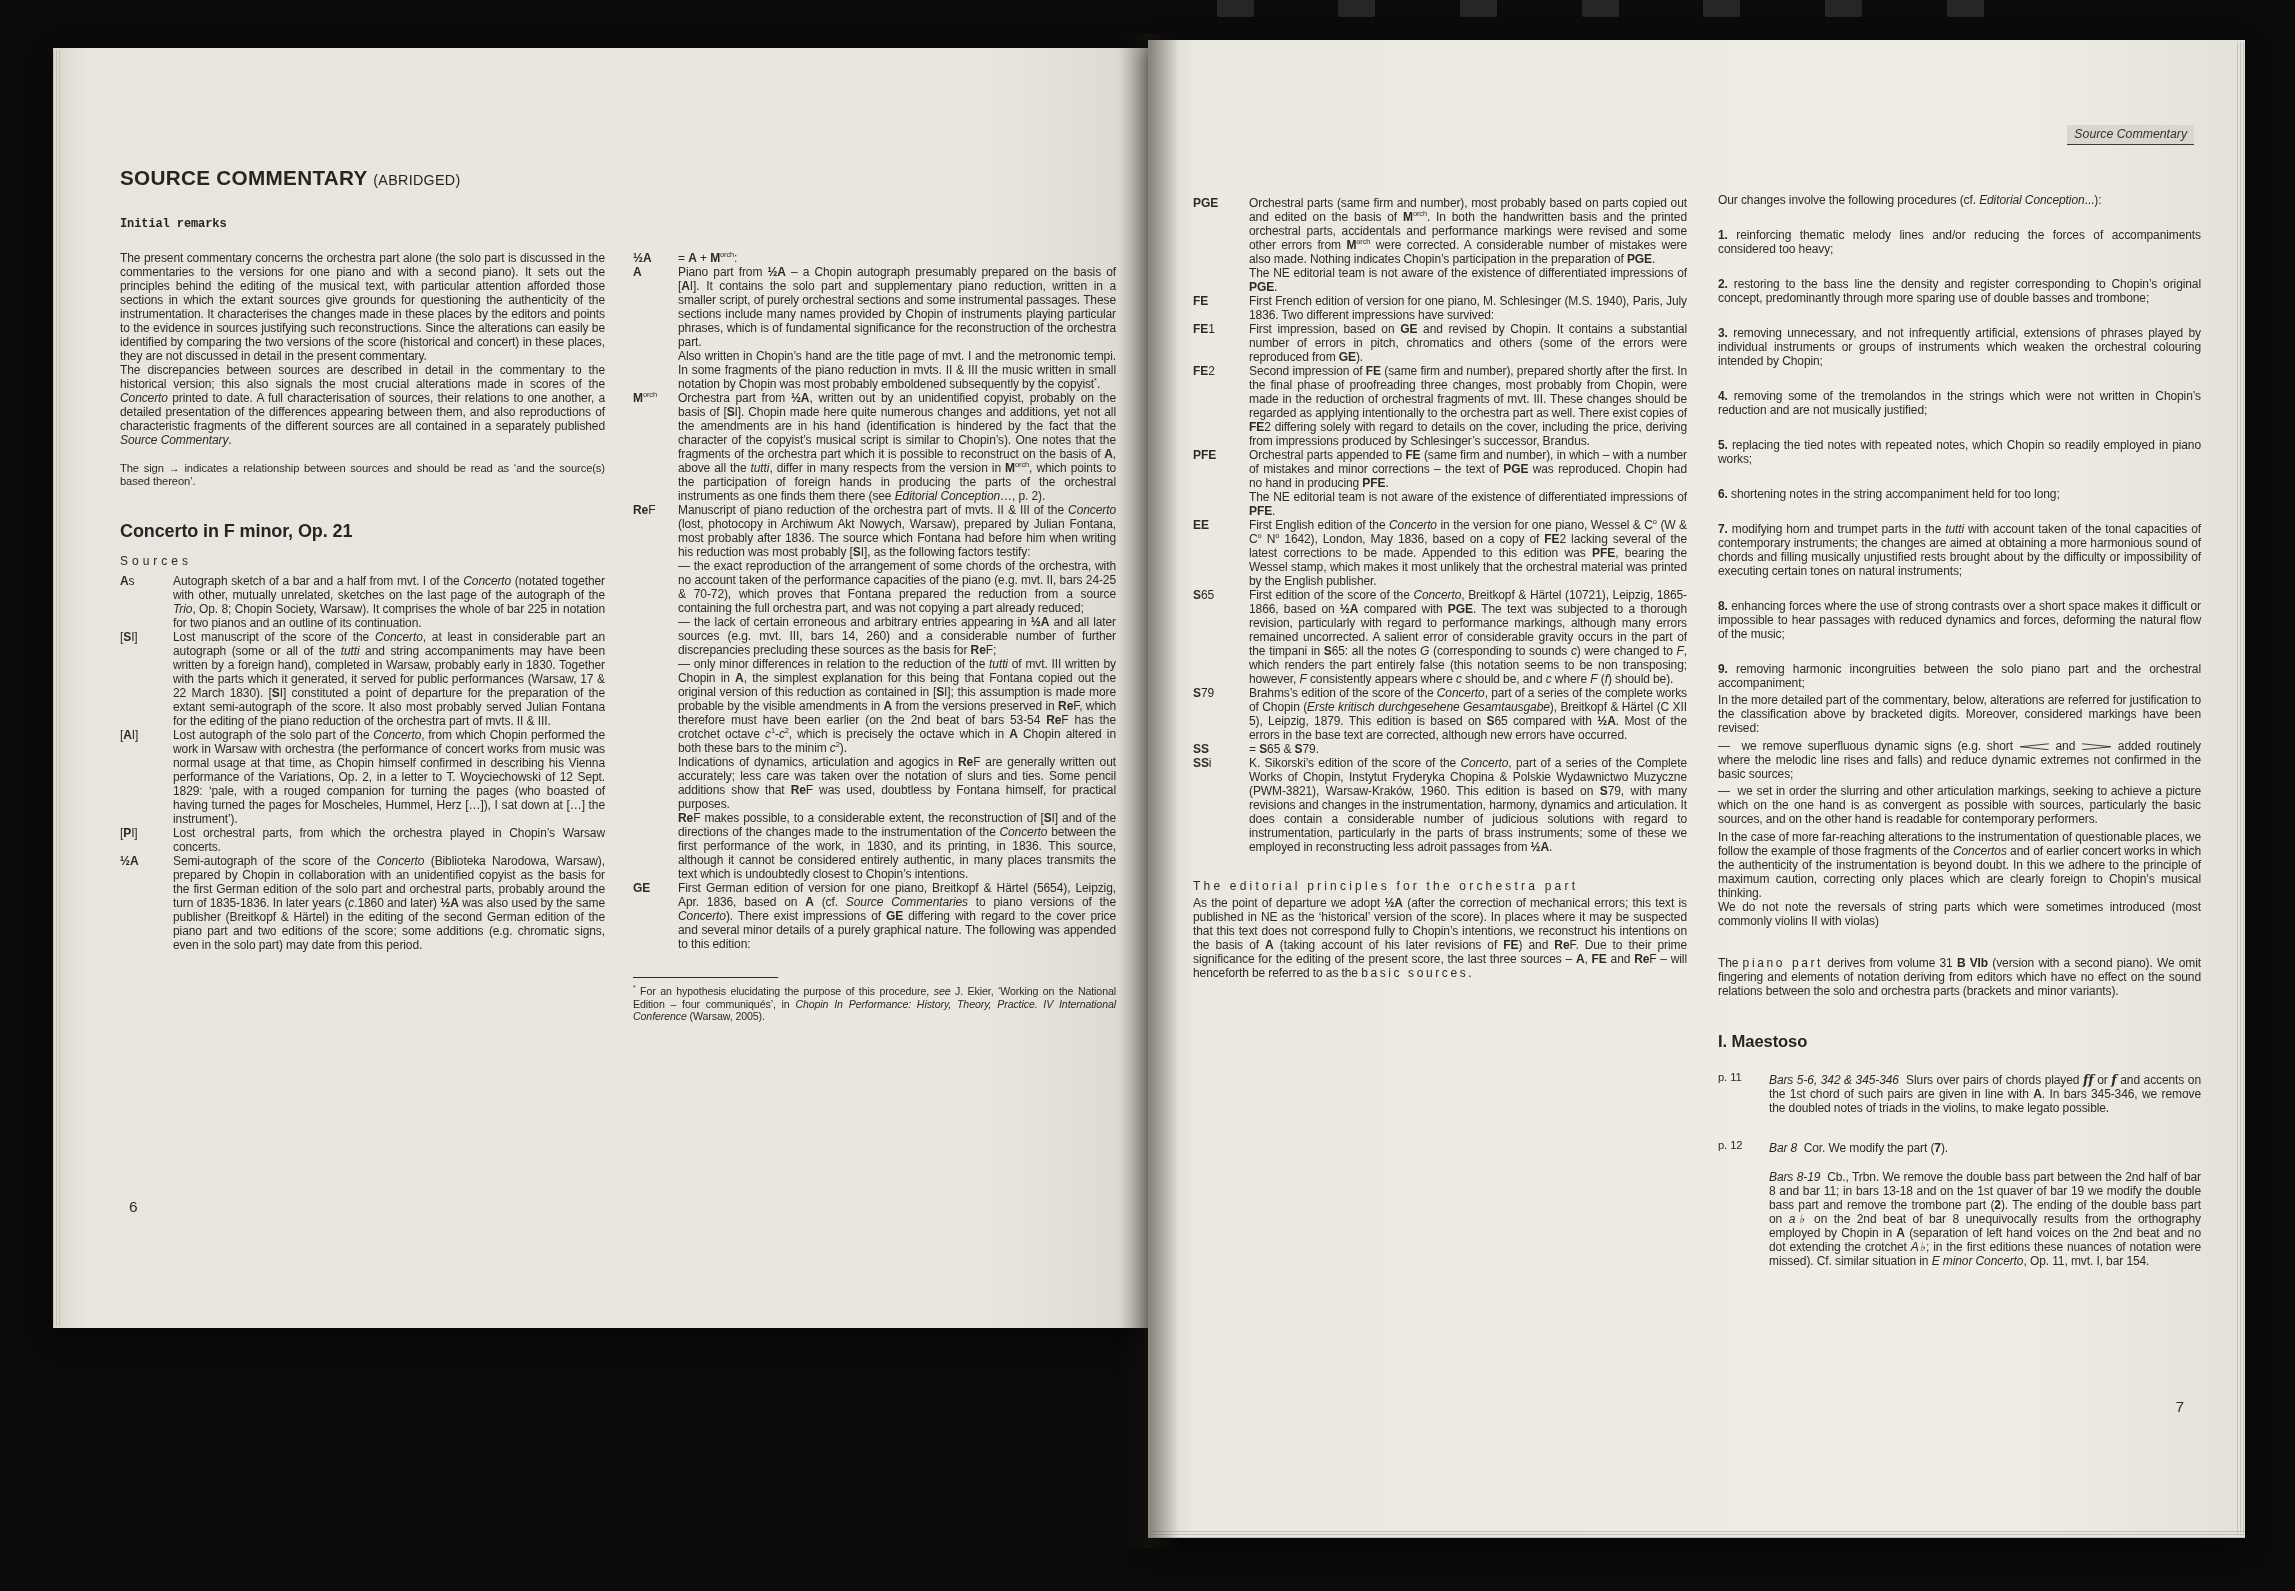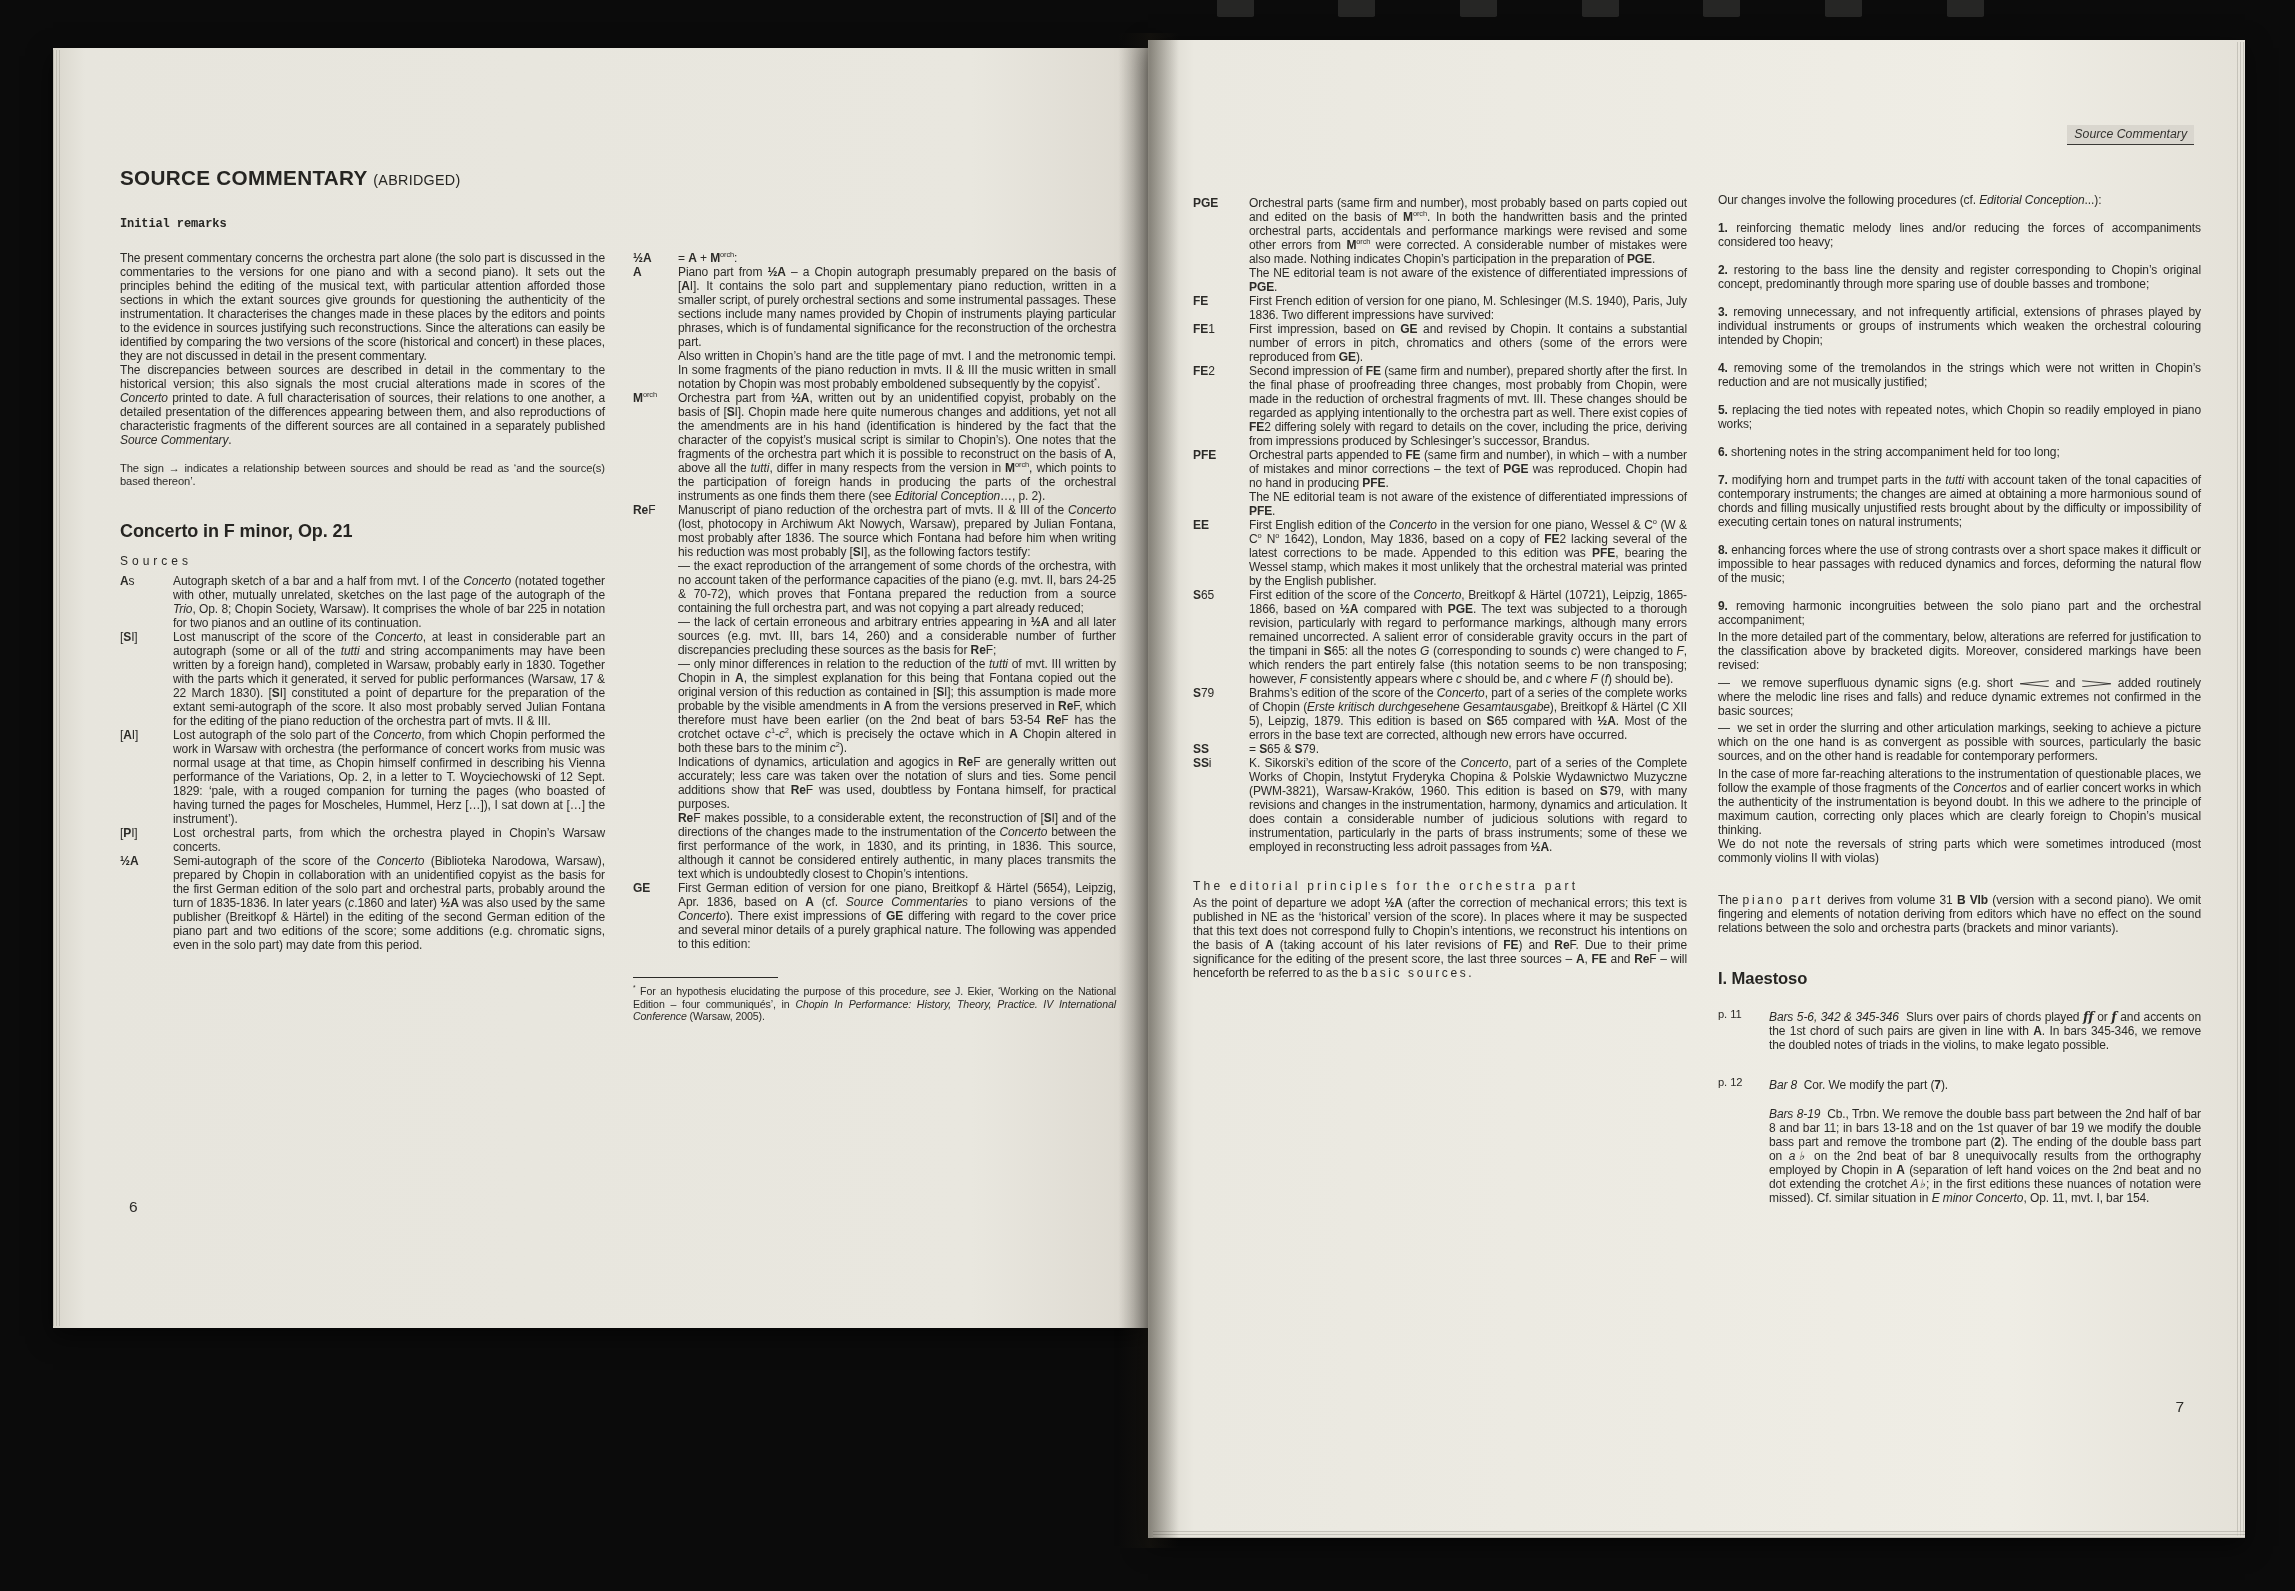--- a/index.html
+++ b/index.html
@@ -49,21 +49,21 @@
   .footnote { margin-top:26.4px; }
   .fn-rule { width:145px; border-top:1.4px solid #2b2a27; margin-bottom:6.9px; }
   .fn-text { font-size:10.6px; line-height:12.5px; text-align:justify; }
 
   #rp-header { position:absolute; right:51px; top:85px; font-style:italic; font-size:12.3px;
      color:#33322f; background:#d9d6ce; padding:1.7px 6.9px 2.9px 6.9px; border-bottom:1.7px solid #3a3936; }
 
   .lsh { font-size:12px; letter-spacing:3.2px; margin:25px 0 3.4px 0; text-align:left; }
   .ls  { letter-spacing:2.6px; }
 
-  .item { margin-top:14px; text-align:justify; }
+  .item { margin-top:21px; text-align:justify; }
   .mt6  { margin-top:3.4px; } .mt30 { margin-top:28px; }
   .maestoso-h { font-size:16.6px; font-weight:bold; margin:37px 0 24px 0; color:#262522; }
   .m-entry { display:flex; }
   .m-entry + .m-entry { margin-top:26.4px; }
   .m-lbl { flex:0 0 51px; font-size:11.2px; transform:translateY(-3.4px); }
   .m-txt { flex:1; }
   .m-txt .ep + .ep { margin-top:15px; }
 
   .pageno { position:absolute; font-size:15.5px; color:#2d2c29; }
   #pageno-left  { left:76px; bottom:112px; }

